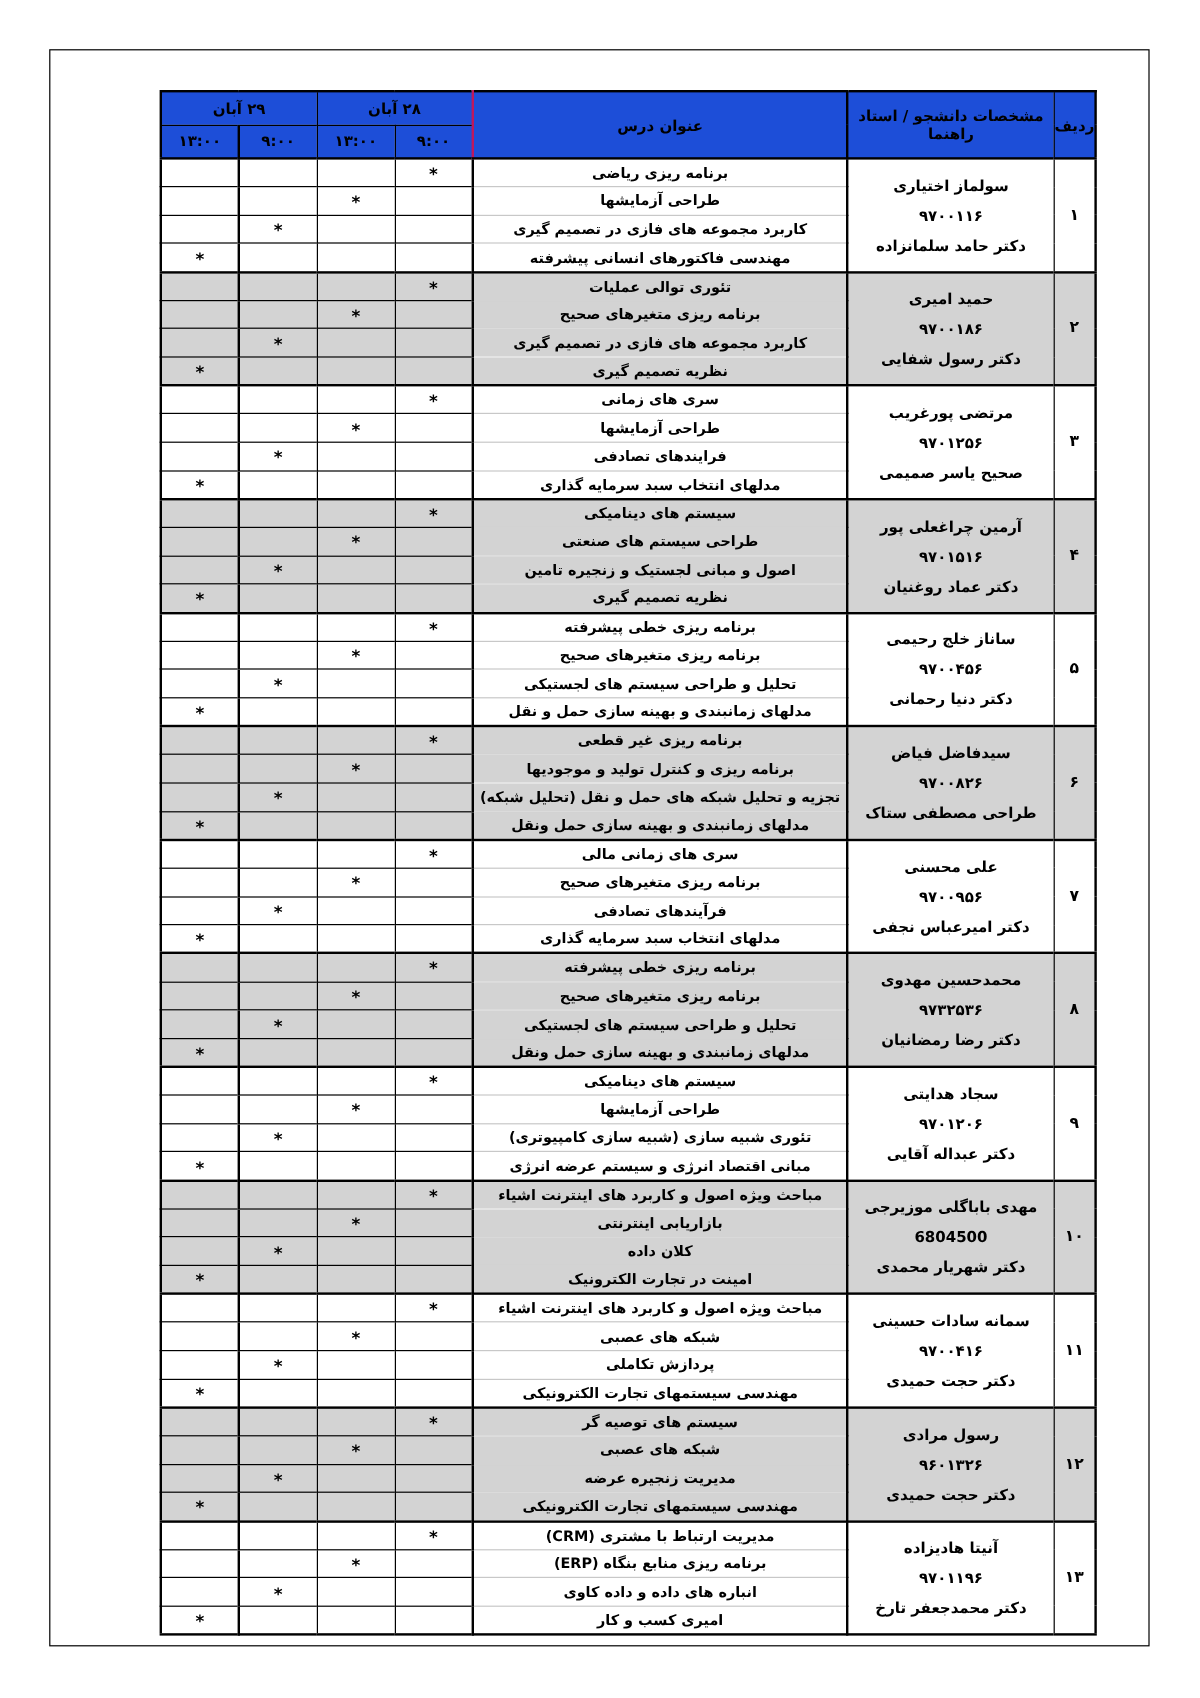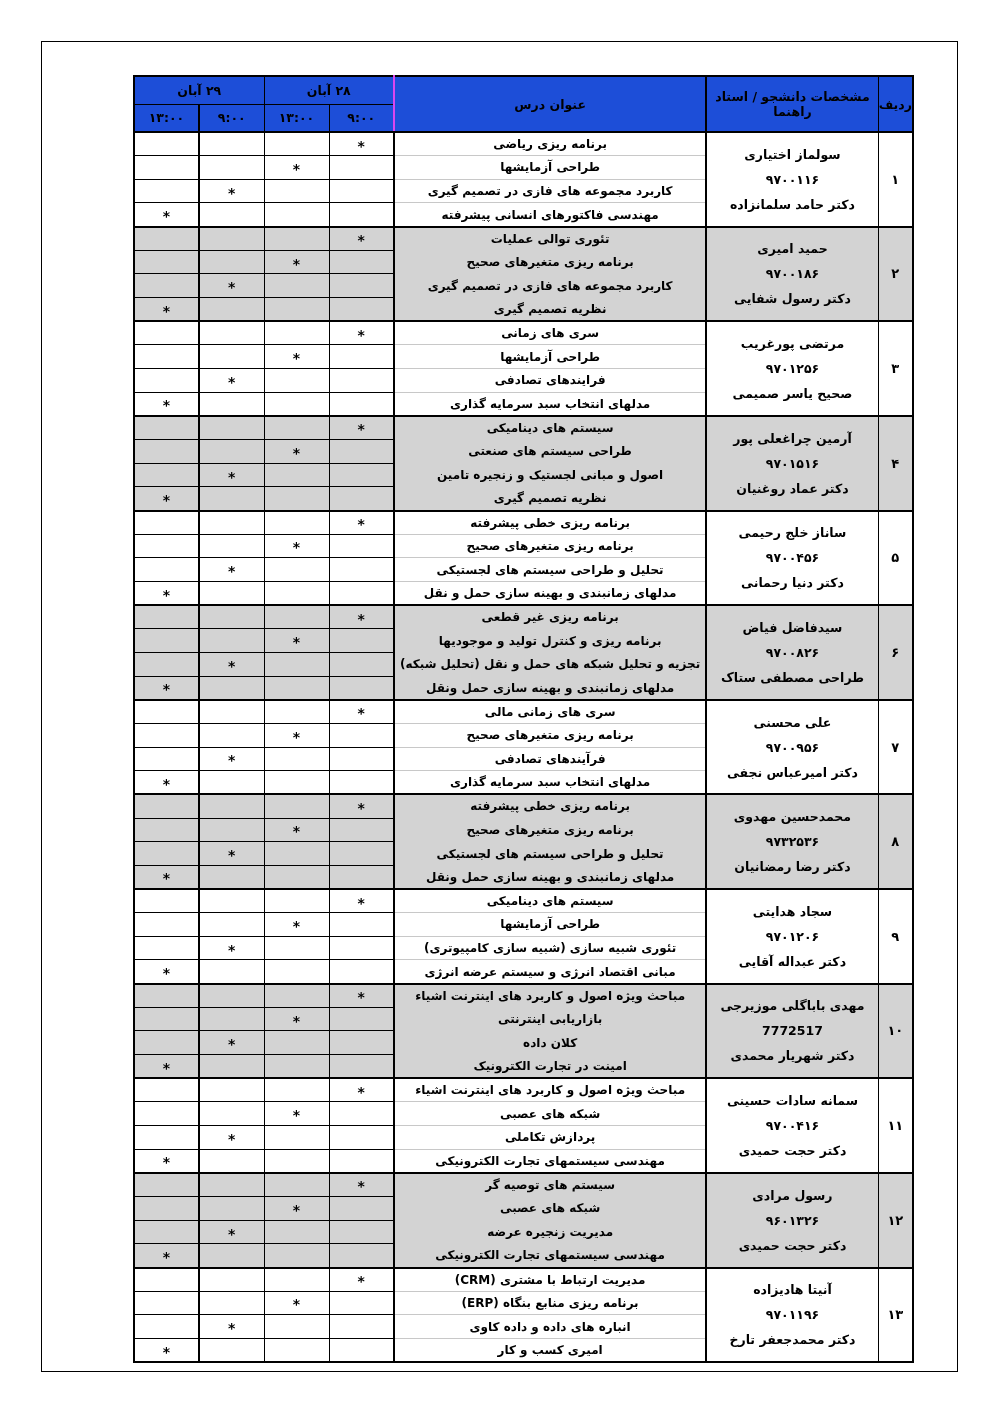--- a/index.html
+++ b/index.html
@@ -15,21 +15,21 @@
     position:absolute;top:75px;left:133px;
     border-collapse:collapse;direction:rtl;table-layout:fixed;
     border:2px solid #000;
   }
   th,td{border:1px solid #000;padding:0;font-weight:bold;box-sizing:border-box;}
   thead th{background:#1d4ed8;font-size:12.5px;}
   thead tr{height:28px;}
   .time-row th{border-bottom:2px solid #000;font-size:12.5px;}
   .date-row th[rowspan]{border-bottom:2px solid #000;}
   th.thick-left,td.thick-left{border-left-width:2px;}
-  .course-head{border-left:2px solid #d946ef;}
+  .course-head{border-left:2px solid #be185d;}
   .student-head{border-left:2px solid #000;}
 
   tbody tr{height:23.67px;}
   tbody td{font-size:12px;text-align:center;vertical-align:middle;}
   .index-cell{font-size:13px;border-left:1px solid #000;border-bottom:2px solid #000;}
   .student-cell{
     border-left:2px solid #000;border-bottom:2px solid #000;
     font-size:12.5px;line-height:25px;padding:0 3px;
   }
   .student-cell div{white-space:nowrap;overflow:hidden;}
@@ -393,21 +393,21 @@
     <td class="slot-cell"></td>
     <td class="slot-cell"></td>
     <td class="slot-cell thick-left"></td>
     <td class="slot-cell"><span class="star">*</span></td>
   </tr>
 
   <tr class="shaded group-first">
     <td class="index-cell" rowspan="4">۱۰</td>
     <td class="student-cell" rowspan="4">
       <div class="student-name">مهدی باباگلی موزیرجی</div>
-      <div class="student-id">7772517</div>
+      <div class="student-id">6804500</div>
       <div class="student-advisor">دکتر شهریار محمدی</div>
     </td>
     <td class="course-cell">مباحث ویژه اصول و کاربرد های اینترنت اشیاء</td>
     <td class="slot-cell"><span class="star">*</span></td>
     <td class="slot-cell"></td>
     <td class="slot-cell thick-left"></td>
     <td class="slot-cell"></td>
   </tr>
   <tr class="shaded">
     <td class="course-cell">بازاریابی اینترنتی</td>

